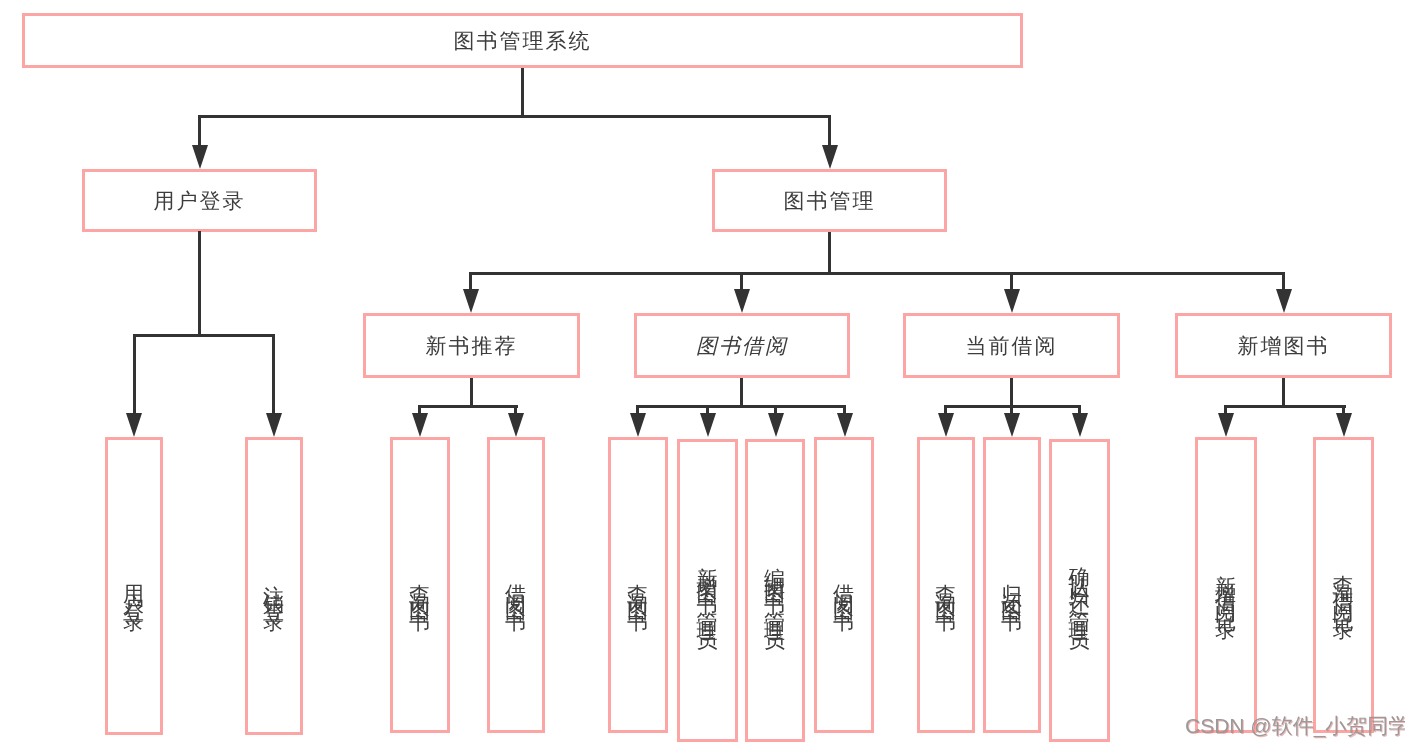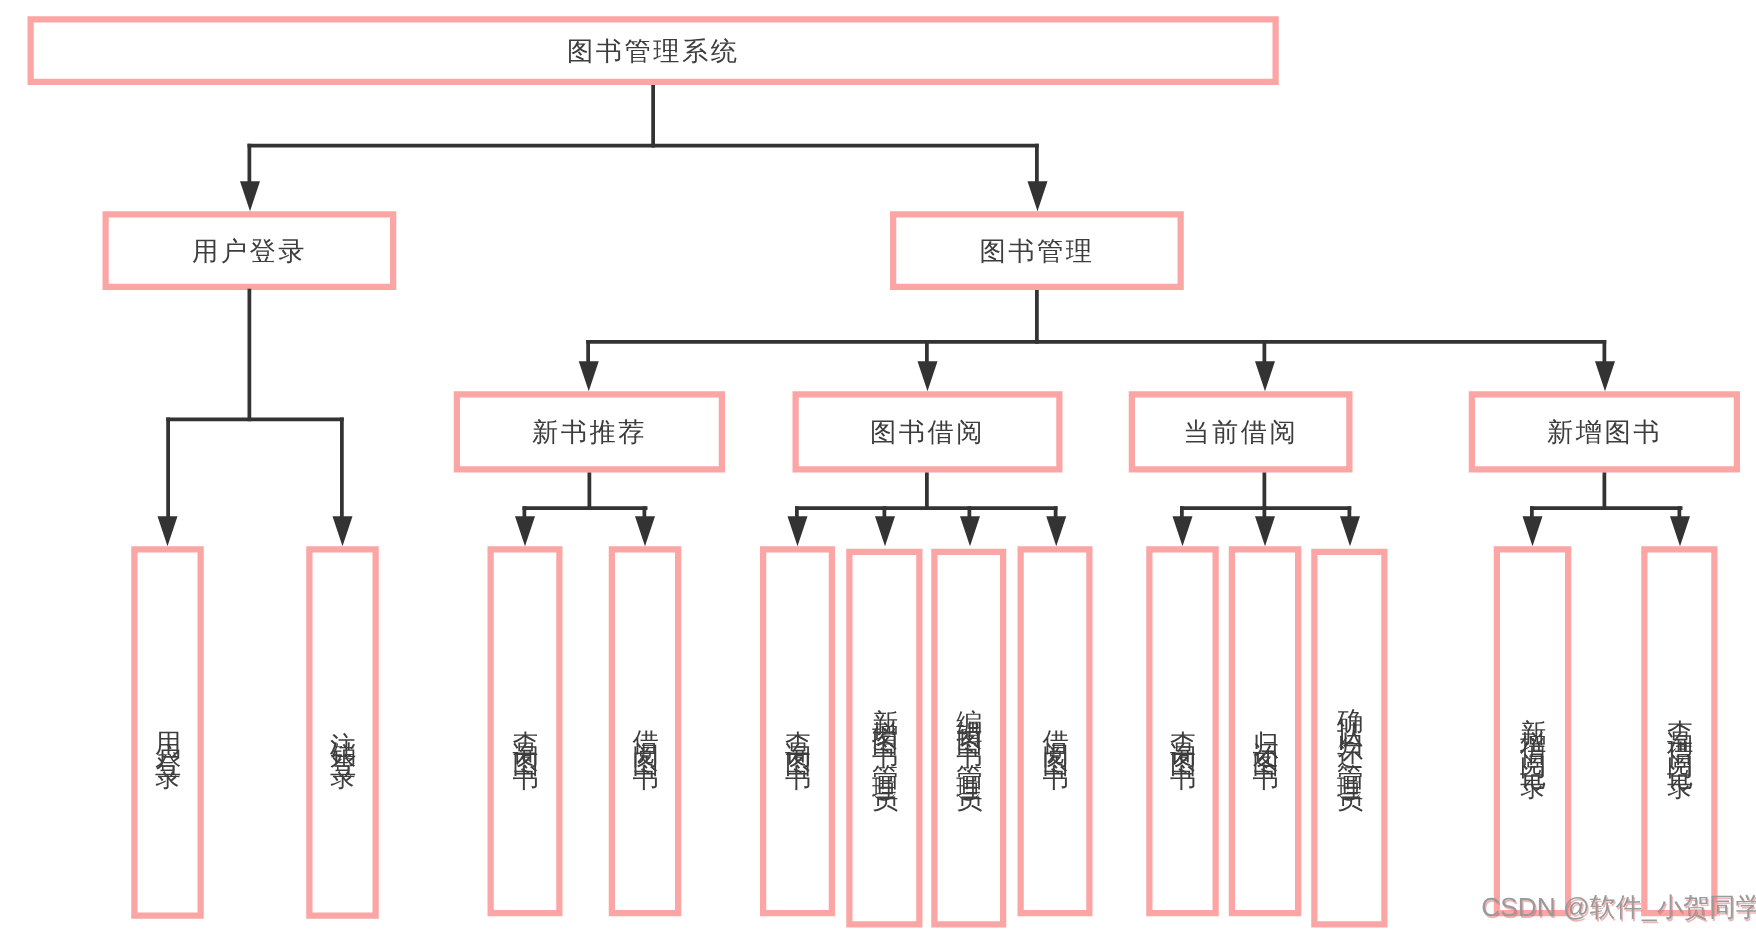--- a/index.html
+++ b/index.html
@@ -1,19 +1,19 @@
 <!DOCTYPE html>
 <html><head>
 <meta charset="utf-8">
 <style>
   html,body{margin:0;padding:0;background:#ffffff;}
   body{width:1405px;height:747px;position:relative;overflow:hidden;
        font-family:"Liberation Sans", sans-serif;}
   .stage{position:absolute;inset:0;}
-  .box{position:absolute;background:#ffffff;border:5px solid #fca5a5;box-sizing:border-box;
+  .box{position:absolute;background:#ffffff;border:3px solid #fca5a5;box-sizing:border-box;
        display:flex;align-items:center;justify-content:center;color:#3d3d3d;}
   .hlabel{font-size:21px;letter-spacing:2px;white-space:nowrap;}
   .vlabel{writing-mode:vertical-rl;text-orientation:mixed;font-size:21px;letter-spacing:9px;
           line-height:1.1;white-space:nowrap;}
   .vline{position:absolute;width:3px;background:#333333;}
   .hline{position:absolute;height:3px;background:#333333;}
   .arrow{position:absolute;width:0;height:0;border-left:8px solid transparent;
          border-right:8px solid transparent;border-top:24px solid #333333;}
   .watermark{position:absolute;left:1185px;top:712px;font-size:21px;color:#9a9a9a;
              text-shadow:1px 1px 0 rgba(216,96,96,.45);white-space:nowrap;z-index:5;}
@@ -31,24 +31,24 @@
     <span class="hlabel">用户登录</span>
   </div>
 
   <div class="box" style="left:363px;top:313px;width:217px;height:65px;">
     <span class="hlabel">新书推荐</span>
   </div>
 
   <div class="box" style="left:712px;top:169px;width:235px;height:63px;">
     <span class="hlabel">图书管理</span>
   </div>
-  <div class="box" style="left:634px;top:313px;width:216px;height:65px;">
+  <div class="box" style="left:634px;top:313px;width:216px;height:65px;font-style:italic;">
     <span class="hlabel">图书借阅</span>
   </div>
-  <div class="box" style="left:903px;top:313px;width:179px;height:65px;">
+  <div class="box" style="left:903px;top:313px;width:217px;height:65px;">
     <span class="hlabel">当前借阅</span>
   </div>
   <div class="box" style="left:1175px;top:313px;width:217px;height:65px;">
     <span class="hlabel">新增图书</span>
   </div>
 
   <div class="box" style="left:105px;top:437px;width:58px;height:298px;">
     <span class="vlabel">用户登录</span>
   </div>
   <div class="box" style="left:245px;top:437px;width:58px;height:298px;">

